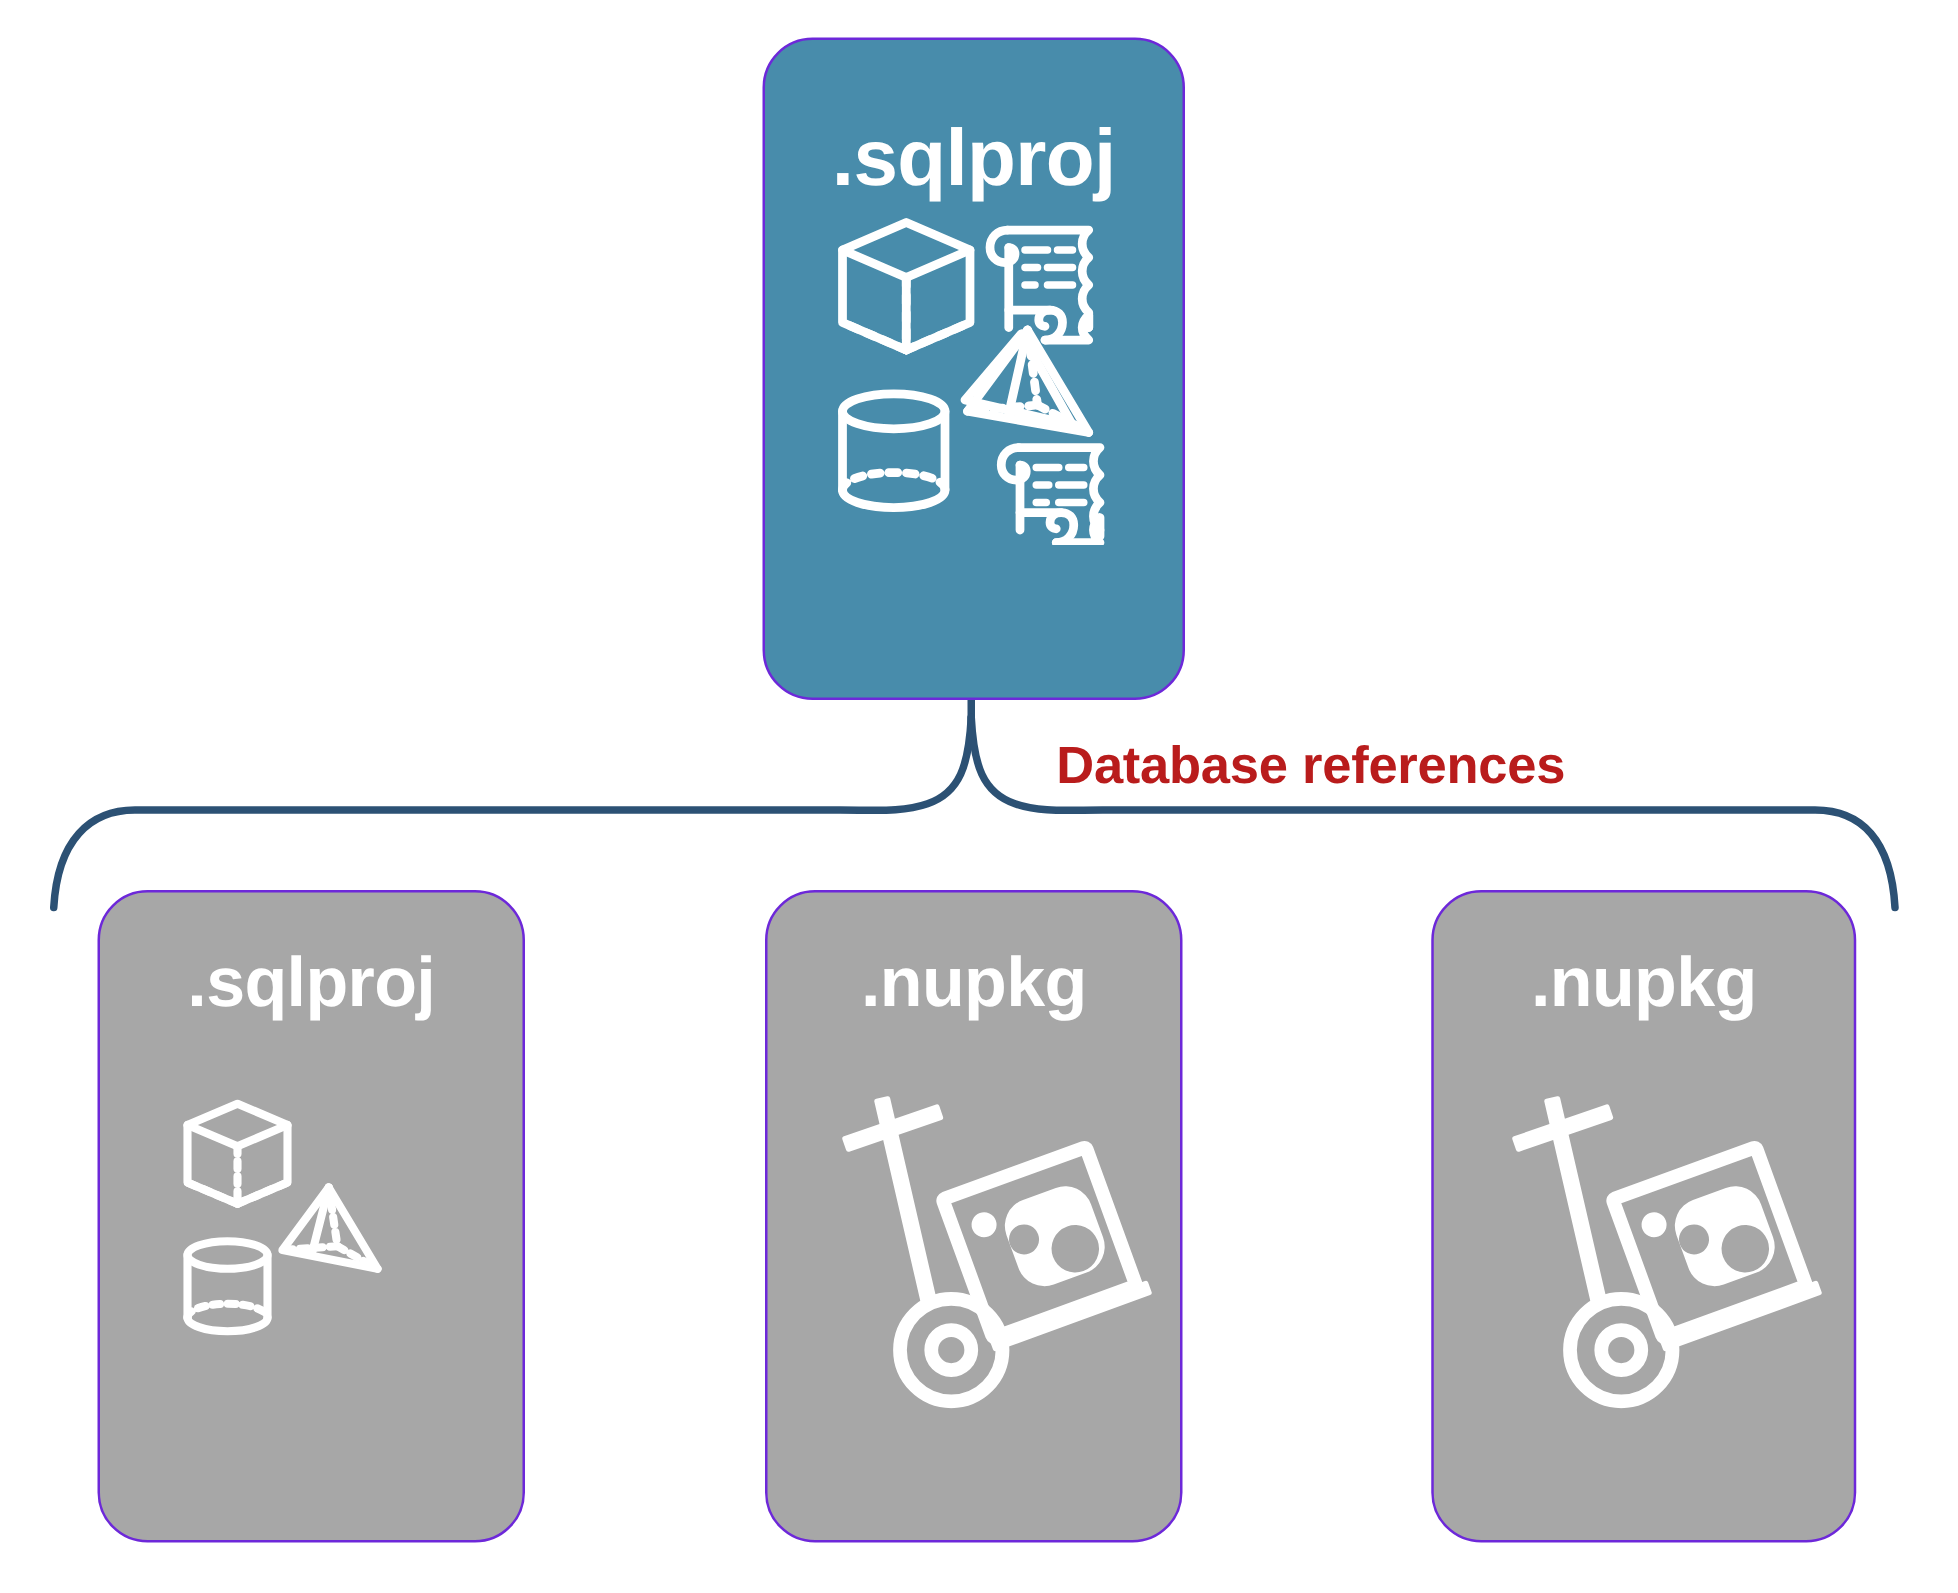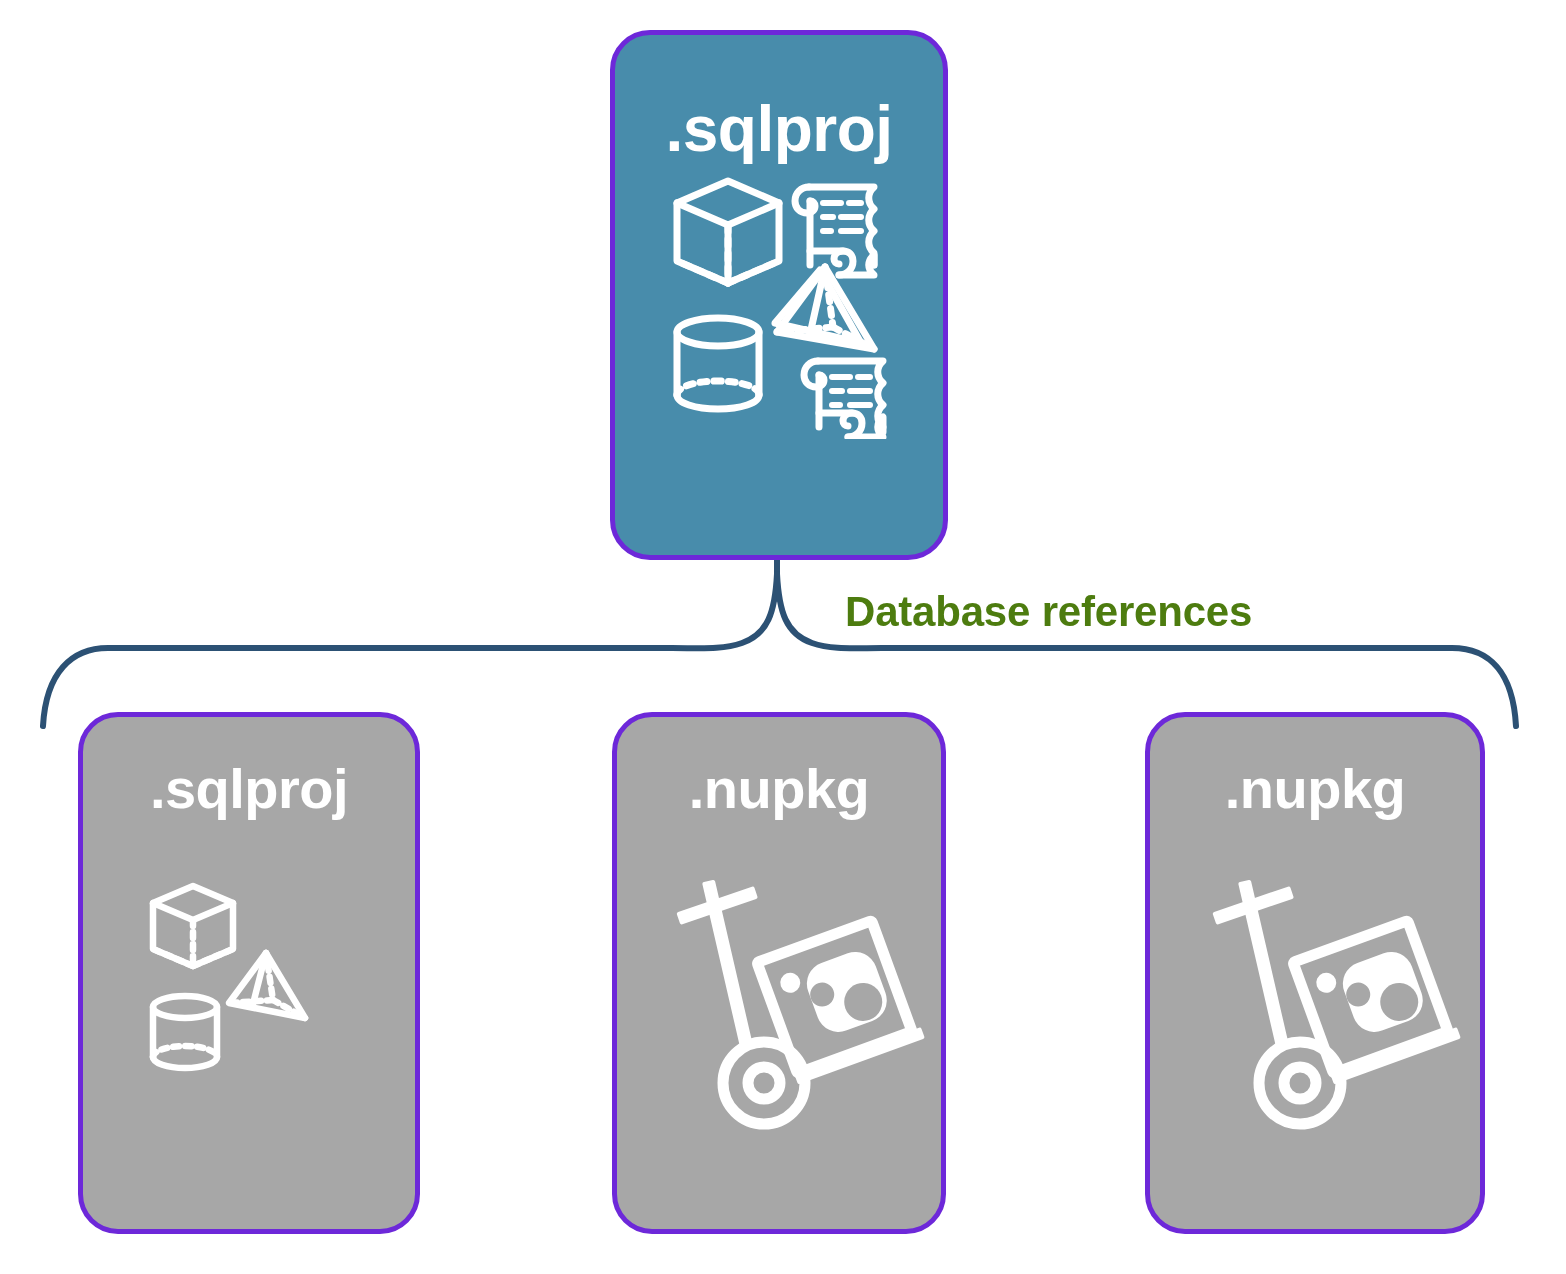--- a/index.html
+++ b/index.html
@@ -22,21 +22,21 @@
     position: absolute;
     left: 0;
     top: 0;
     width: 1566px;
     height: 1274px;
     pointer-events: none;
   }
   .card {
     position: absolute;
     border-radius: 40px;
-    border: 5px solid #6d28d9;
+    border: 2px solid #6d28d9;
     box-sizing: border-box;
     overflow: hidden;
   }
   .card-blue {
     background: #488cab;
   }
   .card-gray {
     background: #a7a7a7;
   }
   .card-title {
@@ -56,21 +56,21 @@
   }
   .card-gray .card-title {
     top: 44px;
     font-size: 56px;
   }
   .icon-art {
     position: absolute;
   }
   .label-dbref {
     position: absolute;
-    color: #4d7c0f;
+    color: #b91c1c;
     font-weight: bold;
     font-size: 42px;
     letter-spacing: -0.2px;
     white-space: nowrap;
     user-select: none;
   }
 </style>
 </head>
 <body>
 

